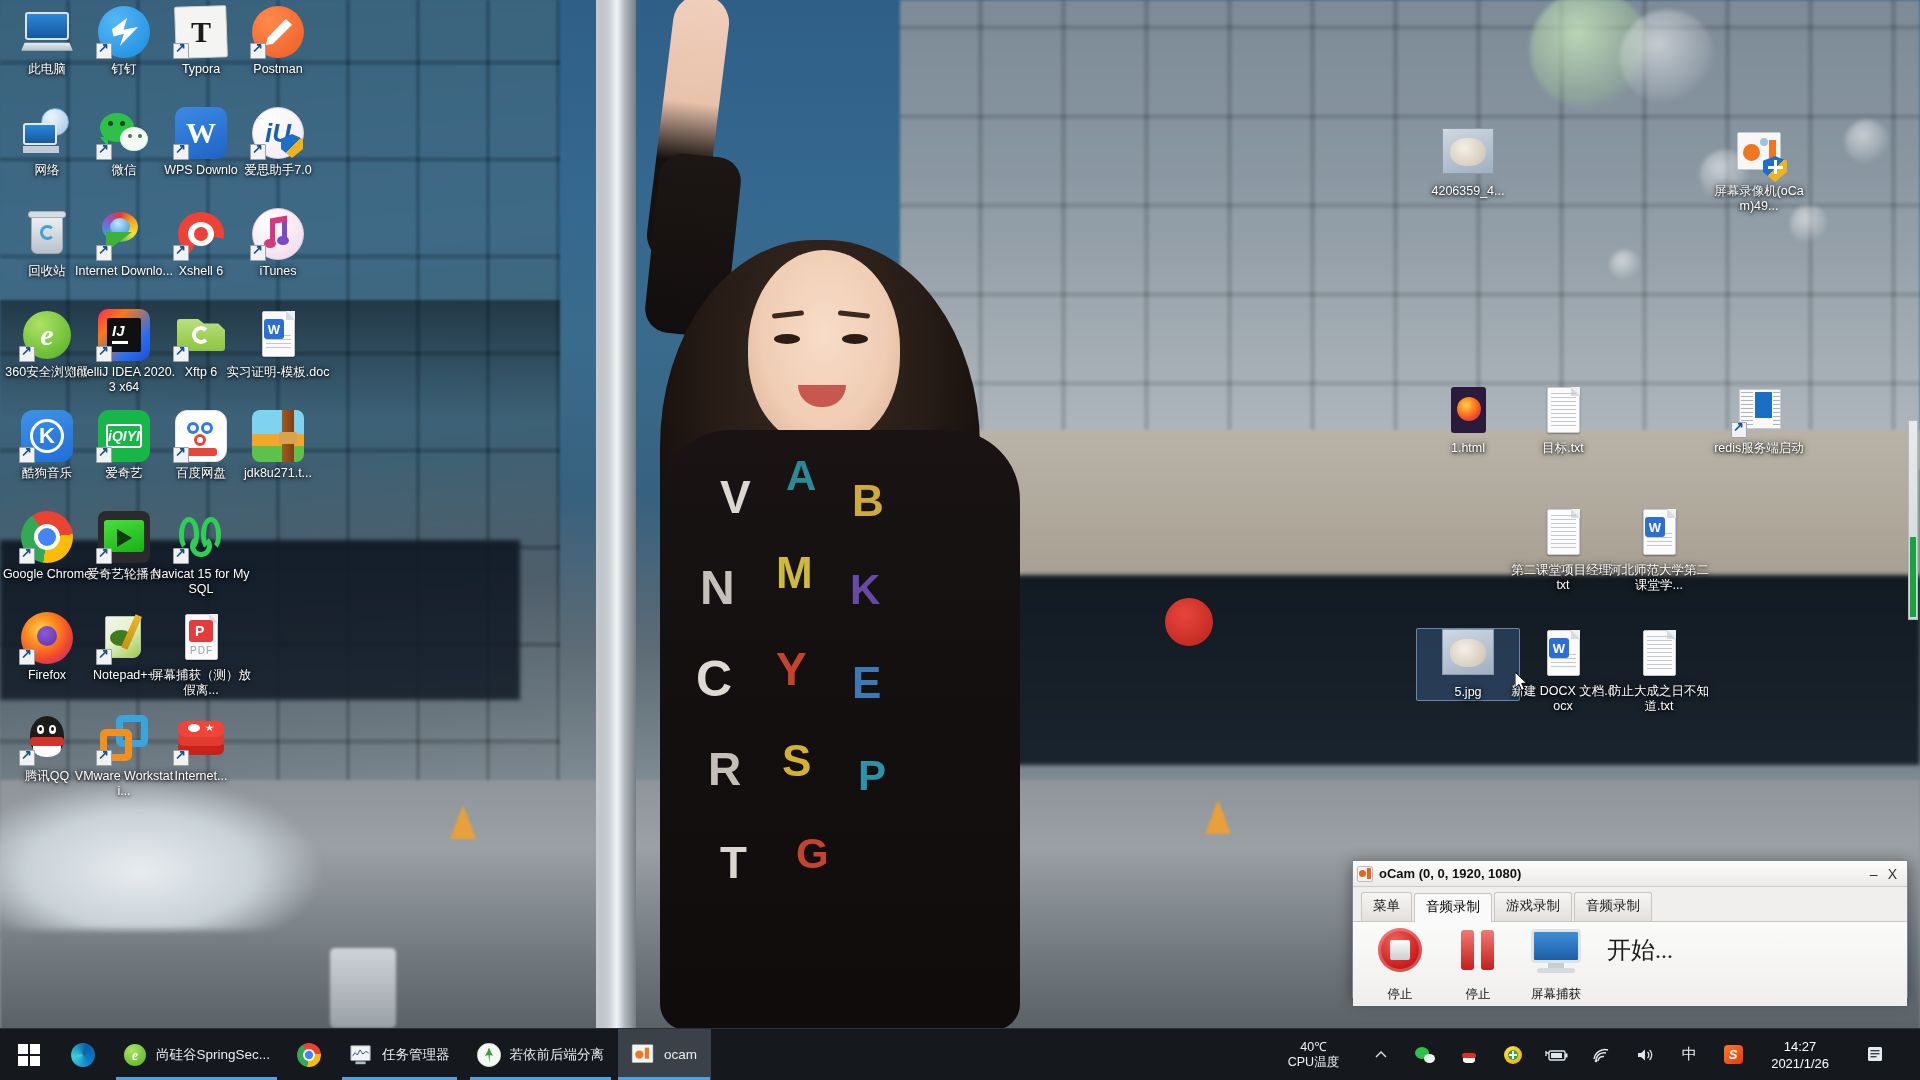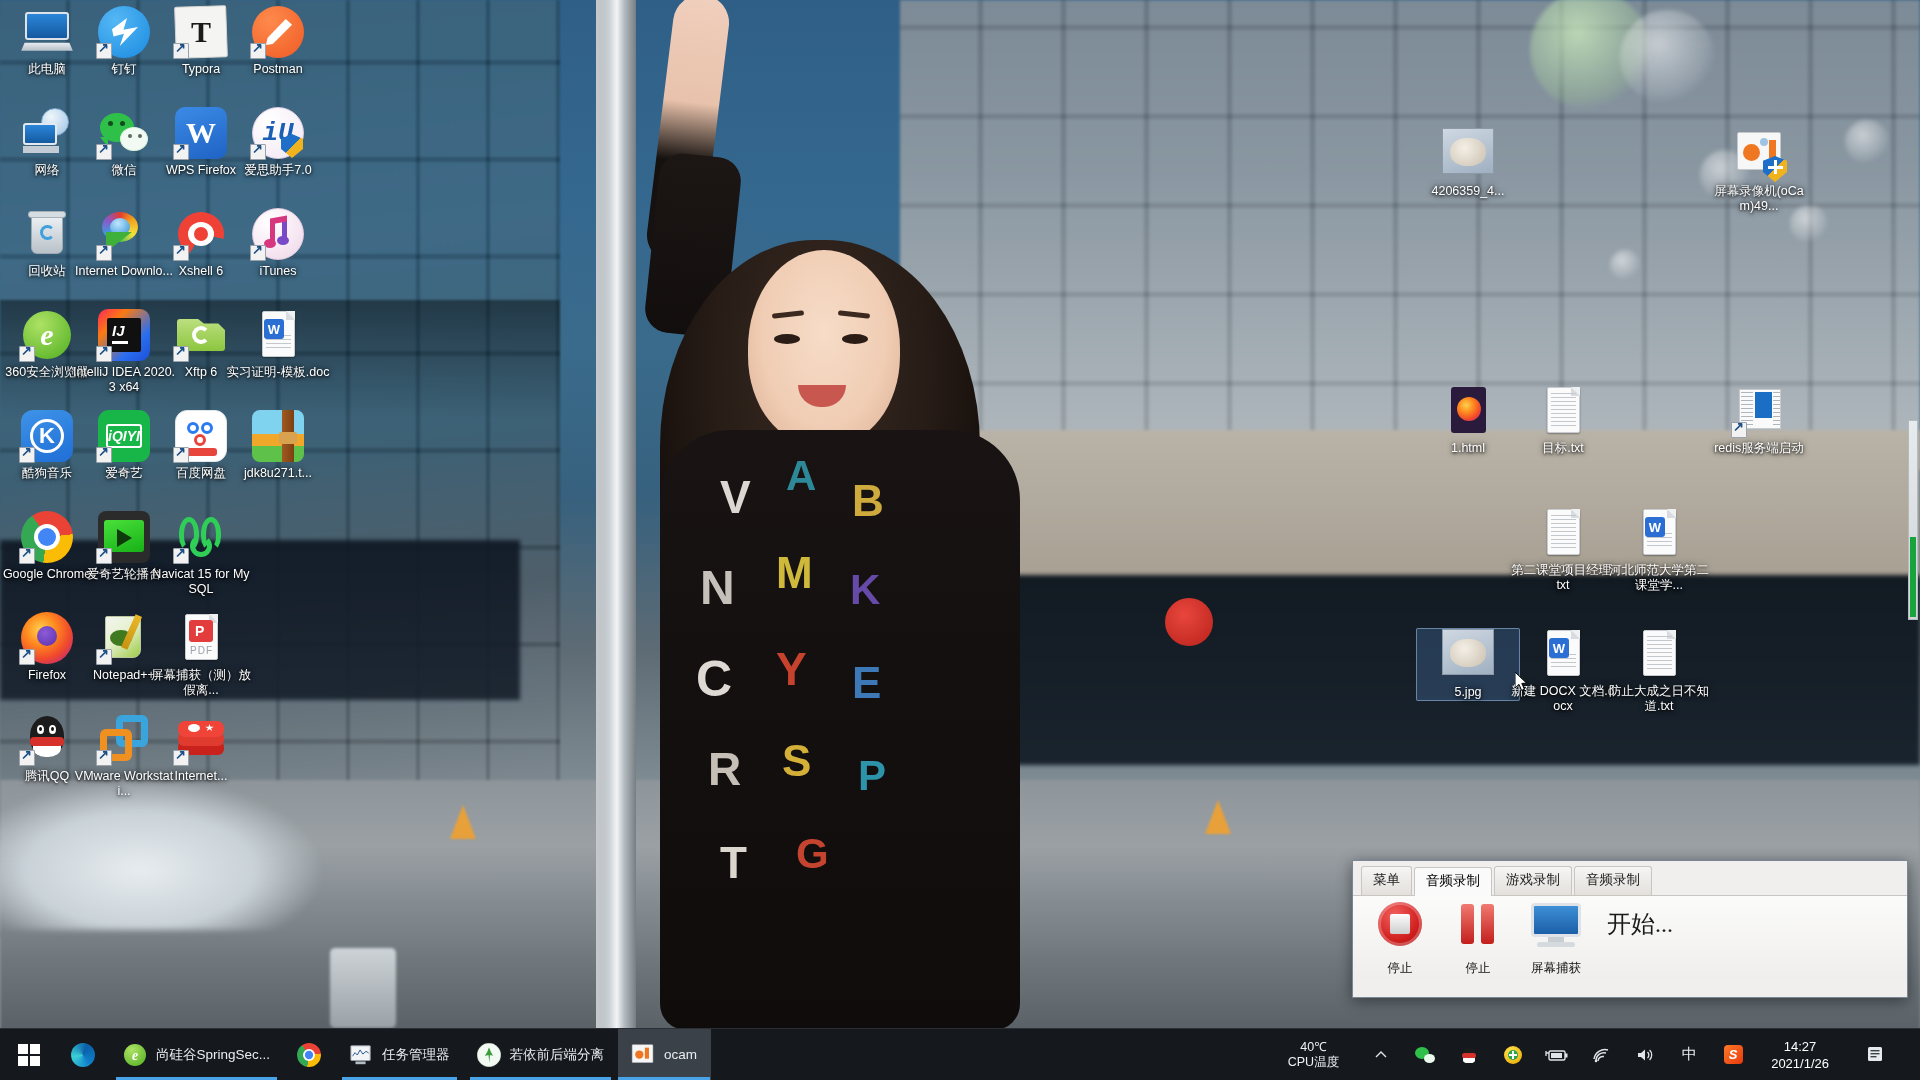--- a/index.html
+++ b/index.html
@@ -388,26 +388,26 @@
         <span class="shortcut-arrow"></span>
       </div>
       <div class="label">微信</div>
     </div>
     <div class="icon" style="left: 149px; top: 107px;">
       <div class="glyph">
         <div class="sq" style="background:linear-gradient(160deg,#3b8ae6,#1f63c4);"></div>
         <div class="ctr" style="font-size:30px;font-family:'Liberation Serif',serif;">W</div>
         <span class="shortcut-arrow"></span>
       </div>
-      <div class="label">WPS Firefox</div>
+      <div class="label">WPS Downlo</div>
     </div>
     <div class="icon" style="left: 226px; top: 107px;">
       <div class="glyph">
         <div class="ci" style="background:radial-gradient(circle at 32% 26%,#ffffff,#f2e7f4);border:1px solid #ddd0e2;"></div>
-        <div class="ctr" style="color:#1b5fb4;font-size:26px;font-style:italic;font-weight:700;font-family:Liberation Mono, monospace;">iU</div>
+        <div class="ctr" style="color:#1b5fb4;font-size:26px;font-style:italic;font-weight:700;">iU</div>
         <div style="position:absolute;right:1px;bottom:1px;width:22px;height:24px;background:linear-gradient(135deg,#1f6fc9 50%,#f0b31e 50%);clip-path:polygon(50% 0,100% 20%,100% 62%,50% 100%,0 62%,0 20%);"></div>
         <span class="shortcut-arrow"></span>
       </div>
       <div class="label">爱思助手7.0</div>
     </div>
     <div class="icon" style="left: -5px; top: 208px;">
       <div class="glyph">
         <div style="position:absolute;left:10px;top:6px;width:32px;height:40px;background:linear-gradient(180deg,#eef2f5,#b9c2c9);border-radius:3px 3px 6px 6px;border:1px solid #9fa9b1;"></div>
         <div style="position:absolute;left:7px;top:3px;width:38px;height:7px;border-radius:3px;background:#d6dde2;border:1px solid #a6b0b7;"></div>
         <div style="position:absolute;left:19px;top:17px;width:15px;height:15px;border-radius:50%;border:3px solid #3ea0dc;border-right-color:transparent;"></div>
@@ -678,20 +678,32 @@
     <div class="icon" style="left: 1607px; top: 628px;">
       <div class="glyph">
         <div class="doc-paper"></div>
         <div class="doc-lines" style="left:14px;top:8px;width:25px;height:34px;"></div>
       </div>
       <div class="label">防止大成之日不知道.txt</div>
     </div>
   </div>
 
 <div id="ocam">
+  <div class="titlebar">
+    <span style="width:16px;height:16px;position:relative;display:inline-block;">
+      <span style="position:absolute;inset:0;background:#f4f4f4;border:1px solid #b9bdc1;border-radius:2px;"></span>
+      <span style="position:absolute;left:2px;top:4px;width:7px;height:7px;border-radius:50%;background:#e8651f;"></span>
+      <span style="position:absolute;right:2px;top:2px;width:4px;height:11px;background:#e8651f;"></span>
+    </span>
+    <span class="title-text">oCam (0, 0, 1920, 1080)</span>
+    <span class="win-btns">
+      <span class="win-btn">–</span>
+      <span class="win-btn">X</span>
+    </span>
+  </div>
   <div class="tabs" id="ocam-tabs">
       <div class="tab">菜单</div>
       <div class="tab active">音频录制</div>
       <div class="tab">游戏录制</div>
       <div class="tab">音频录制</div>
     </div>
   <div class="toolbar">
     <div class="tool">
       <div class="art">
         <span style="position:absolute;left:50%;top:0;transform:translateX(-50%);width:44px;height:44px;border-radius:50%;background:radial-gradient(circle at 38% 30%,#f1615e,#cf1d1c 62%,#9c1111);box-shadow:inset 0 0 0 3px rgba(255,255,255,.25);"></span>

